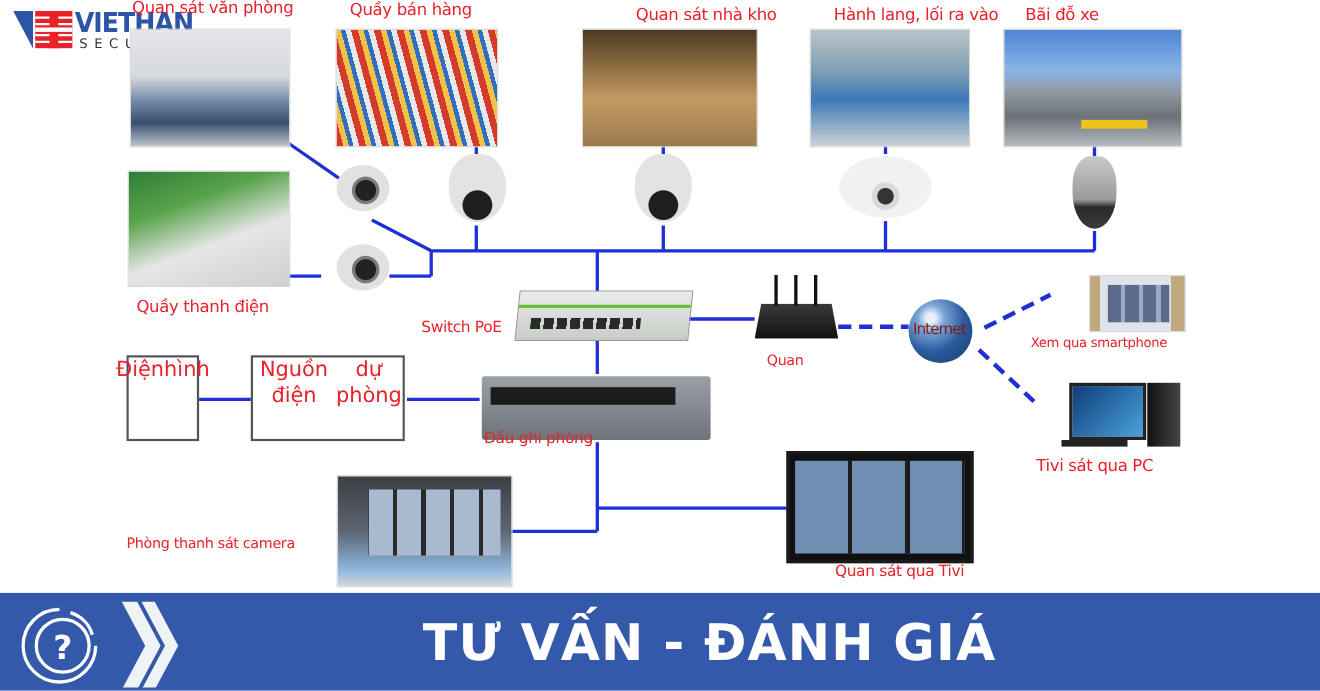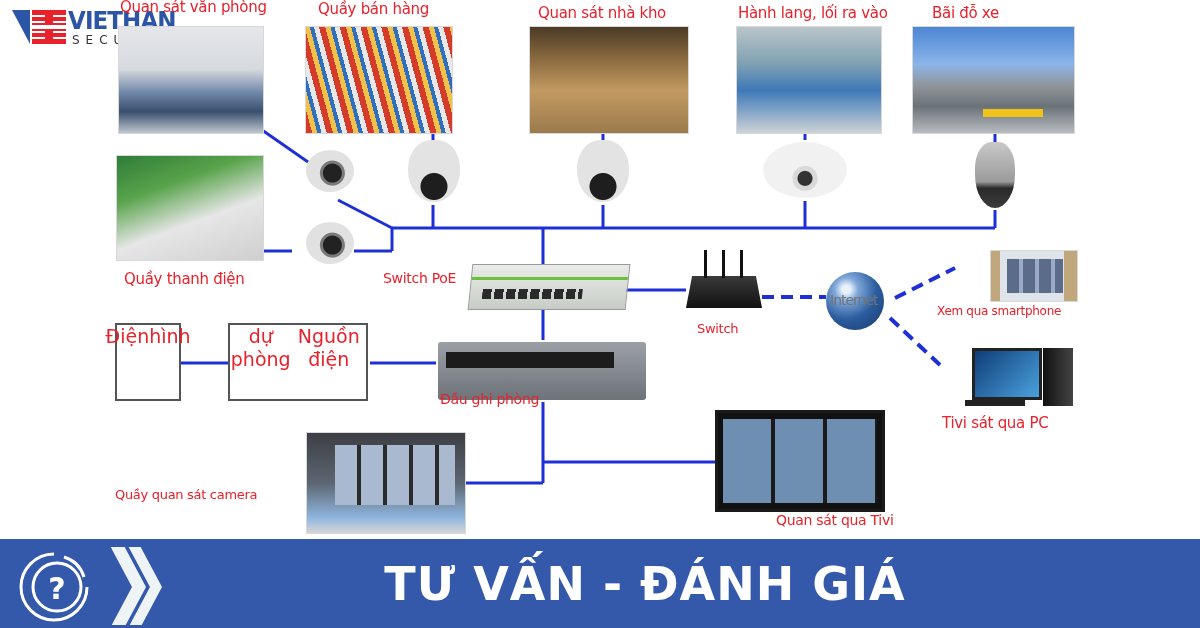--- a/index.html
+++ b/index.html
@@ -75,89 +75,89 @@
     </g>
     <rect x="33" y="0" width="8" height="34" fill="#e8212a"></rect>
     <rect x="20" y="15" width="34" height="4" fill="#fff"></rect>
   </svg>
   <div class="logo-word">VIETHAN</div>
   <div class="logo-sub">SECURITY</div>
 </div>
 
 <div class="label" style="left:120px;top:-2px">Quan sát văn phòng</div>
 <div class="label" style="left:318px;top:0">Quầy bán hàng</div>
-<div class="label" style="left:538px;top:4px">Quan sát nhà kho</div>
-<div class="label" style="left:738px;top:4px">Hành lang, lối ra vào</div>
+<div class="label" style="left:578px;top:4px">Quan sát nhà kho</div>
+<div class="label" style="left:758px;top:4px">Hành lang, lối ra vào</div>
 <div class="label" style="left:932px;top:4px">Bãi đỗ xe</div>
 <div class="label" style="left:124px;top:270px">Quầy thanh điện</div>
 
 <div class="photo" style="left:118px;top:26px;width:144px;height:106px;background:linear-gradient(180deg,#e4e6ea 0%,#d6d9de 40%,#6f87a8 62%,#3a4f6e 80%,#bfc6cf 100%)"></div>
 <div class="photo" style="left:305px;top:26px;width:146px;height:106px;background:repeating-linear-gradient(75deg,#d43b2a 0 6px,#f2c14a 6px 11px,#2f6fc0 11px 15px,#e8e8e8 15px 20px)"></div>
 <div class="photo" style="left:529px;top:26px;width:158px;height:106px;background:linear-gradient(180deg,#4b3a25 0%,#8a6a40 30%,#c29a62 60%,#9c7a4c 100%)"></div>
 <div class="photo" style="left:736px;top:26px;width:144px;height:106px;background:linear-gradient(180deg,#b9c5c9 0%,#7fa0b3 35%,#3d79b8 60%,#cdd3d6 100%)"></div>
 <div class="photo" style="left:912px;top:26px;width:161px;height:106px;background:linear-gradient(180deg,#4c86d4 0%,#8bb4e8 35%,#8f969c 55%,#6a7278 75%,#b8bcc0 100%)">
   <div class="abs" style="left:70px;top:82px;width:60px;height:8px;background:#f0c21c"></div>
 </div>
 <div class="photo" style="left:116px;top:155px;width:146px;height:104px;background:linear-gradient(160deg,#2f7d3a 0%,#58a34a 30%,#e6e6e6 60%,#cfcfcf 100%)"></div>
 
 <div class="abs" style="left:306px;top:150px;width:48px;height:42px;border-radius:50%;background:radial-gradient(circle at 55% 55%,#222 0 9px,#7a7a7a 10px 12px,#e1e1e1 13px)"></div>
 <div class="abs" style="left:306px;top:222px;width:48px;height:42px;border-radius:50%;background:radial-gradient(circle at 55% 55%,#222 0 9px,#7a7a7a 10px 12px,#e1e1e1 13px)"></div>
 <div class="abs" style="left:408px;top:140px;width:52px;height:62px;border-radius:45% 45% 50% 50%;background:radial-gradient(circle at 50% 75%,#1e1e1e 0 13px,#e3e3e3 14px)"></div>
 <div class="abs" style="left:577px;top:140px;width:52px;height:62px;border-radius:45% 45% 50% 50%;background:radial-gradient(circle at 50% 75%,#1e1e1e 0 13px,#e3e3e3 14px)"></div>
 <div class="abs" style="left:763px;top:142px;width:84px;height:56px;border-radius:50%;background:radial-gradient(circle at 50% 65%,#333 0 7px,#d9d9d9 8px 12px,#f1f1f1 13px)"></div>
 <div class="abs" style="left:975px;top:142px;width:40px;height:66px;border-radius:40% 40% 50% 50%;background:linear-gradient(180deg,#c9c9c9,#9a9a9a 60%,#2a2a2a 70%,#3b3b3b)"></div>
 
-<div class="label" style="left:383px;top:270px;font-size:14px">Switch PoE</div>
+<div class="label" style="left:383px;top:290px;font-size:14px">Switch PoE</div>
 <div class="abs" style="left:470px;top:264px;width:156px;height:44px;background:linear-gradient(180deg,#e9ece8,#c8ccc7);border:1px solid #999;transform:skewX(-6deg)">
   <div class="abs" style="left:0;top:12px;width:156px;height:3px;background:#6cbf3a"></div>
   <div class="abs" style="left:12px;top:24px;width:100px;height:10px;background:repeating-linear-gradient(90deg,#2a2a2a 0 9px,transparent 9px 12px)"></div>
 </div>
 
 <div class="abs" style="left:686px;top:276px;width:76px;height:32px;background:linear-gradient(180deg,#3a3a3a,#111);clip-path:polygon(8% 0,92% 0,100% 100%,0 100%)"></div>
 <div class="abs" style="left:704px;top:250px;width:3px;height:28px;background:#111"></div>
 <div class="abs" style="left:722px;top:250px;width:3px;height:28px;background:#111"></div>
 <div class="abs" style="left:740px;top:250px;width:3px;height:28px;background:#111"></div>
-<div class="label" style="left:697px;top:321px;font-size:13px">Switch</div>
+<div class="label" style="left:697px;top:321px;font-size:13px">Quan</div>
 
 <div class="abs" style="left:826px;top:272px;width:58px;height:58px;border-radius:50%;background:radial-gradient(circle at 35% 30%,#e9f2fb 0 4px,#7ea6d8 12px,#2b5c9e 30px,#173a6a)"></div>
-<div class="abs" style="left:830px;top:292px;font-size:14px;color:#737373;font-family:'DejaVu Sans',sans-serif;letter-spacing:-1px">Internet</div>
+<div class="abs" style="left:830px;top:292px;font-size:14px;color:#7f1d1d;font-family:'DejaVu Sans',sans-serif;letter-spacing:-1px">Internet</div>
 
 <div class="photo" style="left:990px;top:250px;width:86px;height:50px;background:linear-gradient(90deg,#c0a77c 0 10%,#dfe4ea 10% 85%,#c0a77c 85%)">
   <div class="abs" style="left:16px;top:8px;width:56px;height:34px;background:repeating-linear-gradient(90deg,#5b6b8a 0 12px,#9aa9c6 12px 16px)"></div>
 </div>
 <div class="label small" style="left:937px;top:304px">Xem qua smartphone</div>
 
 <div class="abs" style="left:972px;top:348px;width:64px;height:46px;background:linear-gradient(135deg,#0f3d78,#4aa2de);border:3px solid #222"></div>
 <div class="abs" style="left:1043px;top:348px;width:30px;height:58px;background:linear-gradient(90deg,#111,#444);"></div>
 <div class="abs" style="left:965px;top:400px;width:60px;height:6px;background:#222"></div>
 <div class="label" style="left:942px;top:414px">Tivi sát qua PC</div>
 
 <div class="box" style="left:115px;top:323px;width:62px;height:74px;font-size:19px">
   <span>Điện</span>
   <span>hình</span>
 </div>
 <div class="box" style="left:228px;top:323px;width:136px;height:74px;font-size:19px">
+  <span>Nguồn điện</span>
   <span>dự phòng</span>
-  <span>Nguồn điện</span>
 </div>
 
 <div class="abs" style="left:438px;top:342px;width:208px;height:58px;background:linear-gradient(180deg,#9aa0a5,#6d7378);border-radius:3px;">
   <div class="abs" style="left:8px;top:10px;width:168px;height:16px;background:#1c1c1c"></div>
 </div>
 <div class="label" style="left:440px;top:391px;font-size:14px">Đầu ghi phòng</div>
 
 <div class="photo" style="left:306px;top:432px;width:158px;height:100px;background:linear-gradient(180deg,#3d3f44 0%,#5c6672 50%,#8fb6de 85%,#d6d6d6 100%)">
   <div class="abs" style="left:28px;top:12px;width:120px;height:60px;background:repeating-linear-gradient(90deg,#a9b9cf 0 22px,#2b2b2b 22px 26px)"></div>
 </div>
-<div class="label small" style="left:115px;top:487px;font-size:13px">Quầy quan sát camera</div>
+<div class="label small" style="left:115px;top:487px;font-size:13px">Phòng thanh sát camera</div>
 
 <div class="abs" style="left:715px;top:410px;width:164px;height:96px;background:#111;border:3px solid #1a1a1a">
   <div class="abs" style="left:5px;top:6px;width:154px;height:84px;background:repeating-linear-gradient(90deg,#6f8fb2 0 48px,#1b1b1b 48px 52px), #6f8fb2"></div>
 </div>
-<div class="label" style="left:776px;top:512px;font-size:14px">Quan sát qua Tivi</div>
+<div class="label" style="left:759px;top:512px;font-size:14px">Quan sát qua Tivi</div>
 
 <div class="banner">
   <svg class="abs" style="left:14px;top:8px" width="150" height="78" viewBox="0 0 150 78">
     <path d="M40 7 A33 33 0 1 0 73 40" stroke="#fff" stroke-width="3" fill="none"></path>
     <path d="M50 10 A30 30 0 0 1 70 30" stroke="#fff" stroke-width="3" fill="none"></path>
     <circle cx="43" cy="40" r="24" stroke="#fff" stroke-width="3" fill="none"></circle>
     <text x="43" y="52" text-anchor="middle" fill="#fff" font-family="DejaVu Sans, sans-serif" font-weight="bold" font-size="30">?</text>
     <polygon points="94,-5 108,-5 132,40 108,85 94,85 118,40" fill="#eef3f5"></polygon>
     <polygon points="112,-5 124,-5 148,40 124,85 112,85 136,40" fill="#eef3f5"></polygon>
   </svg>

